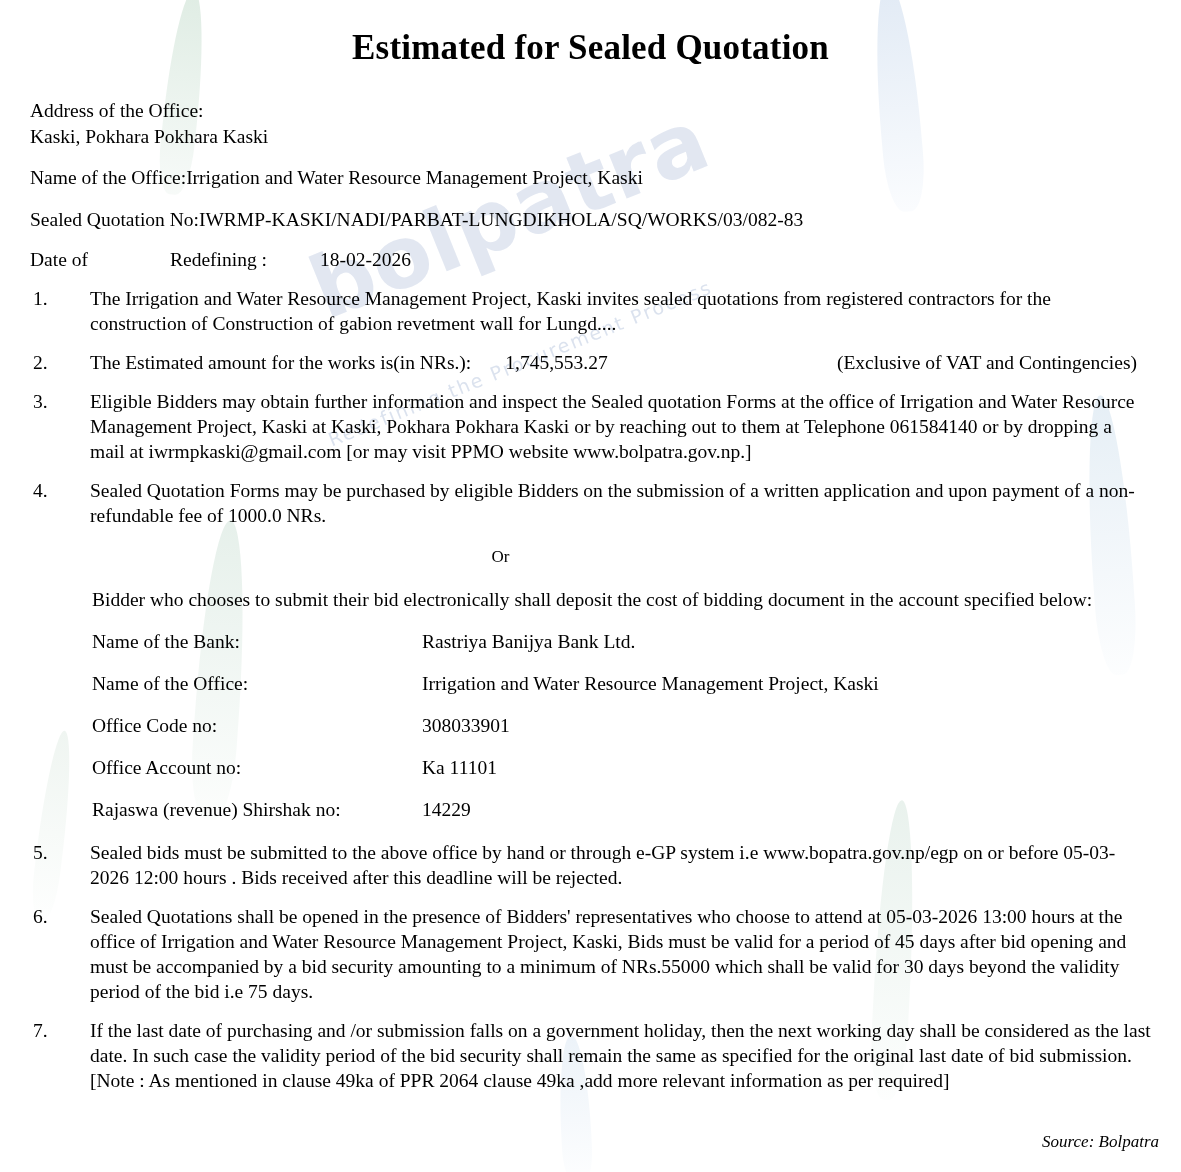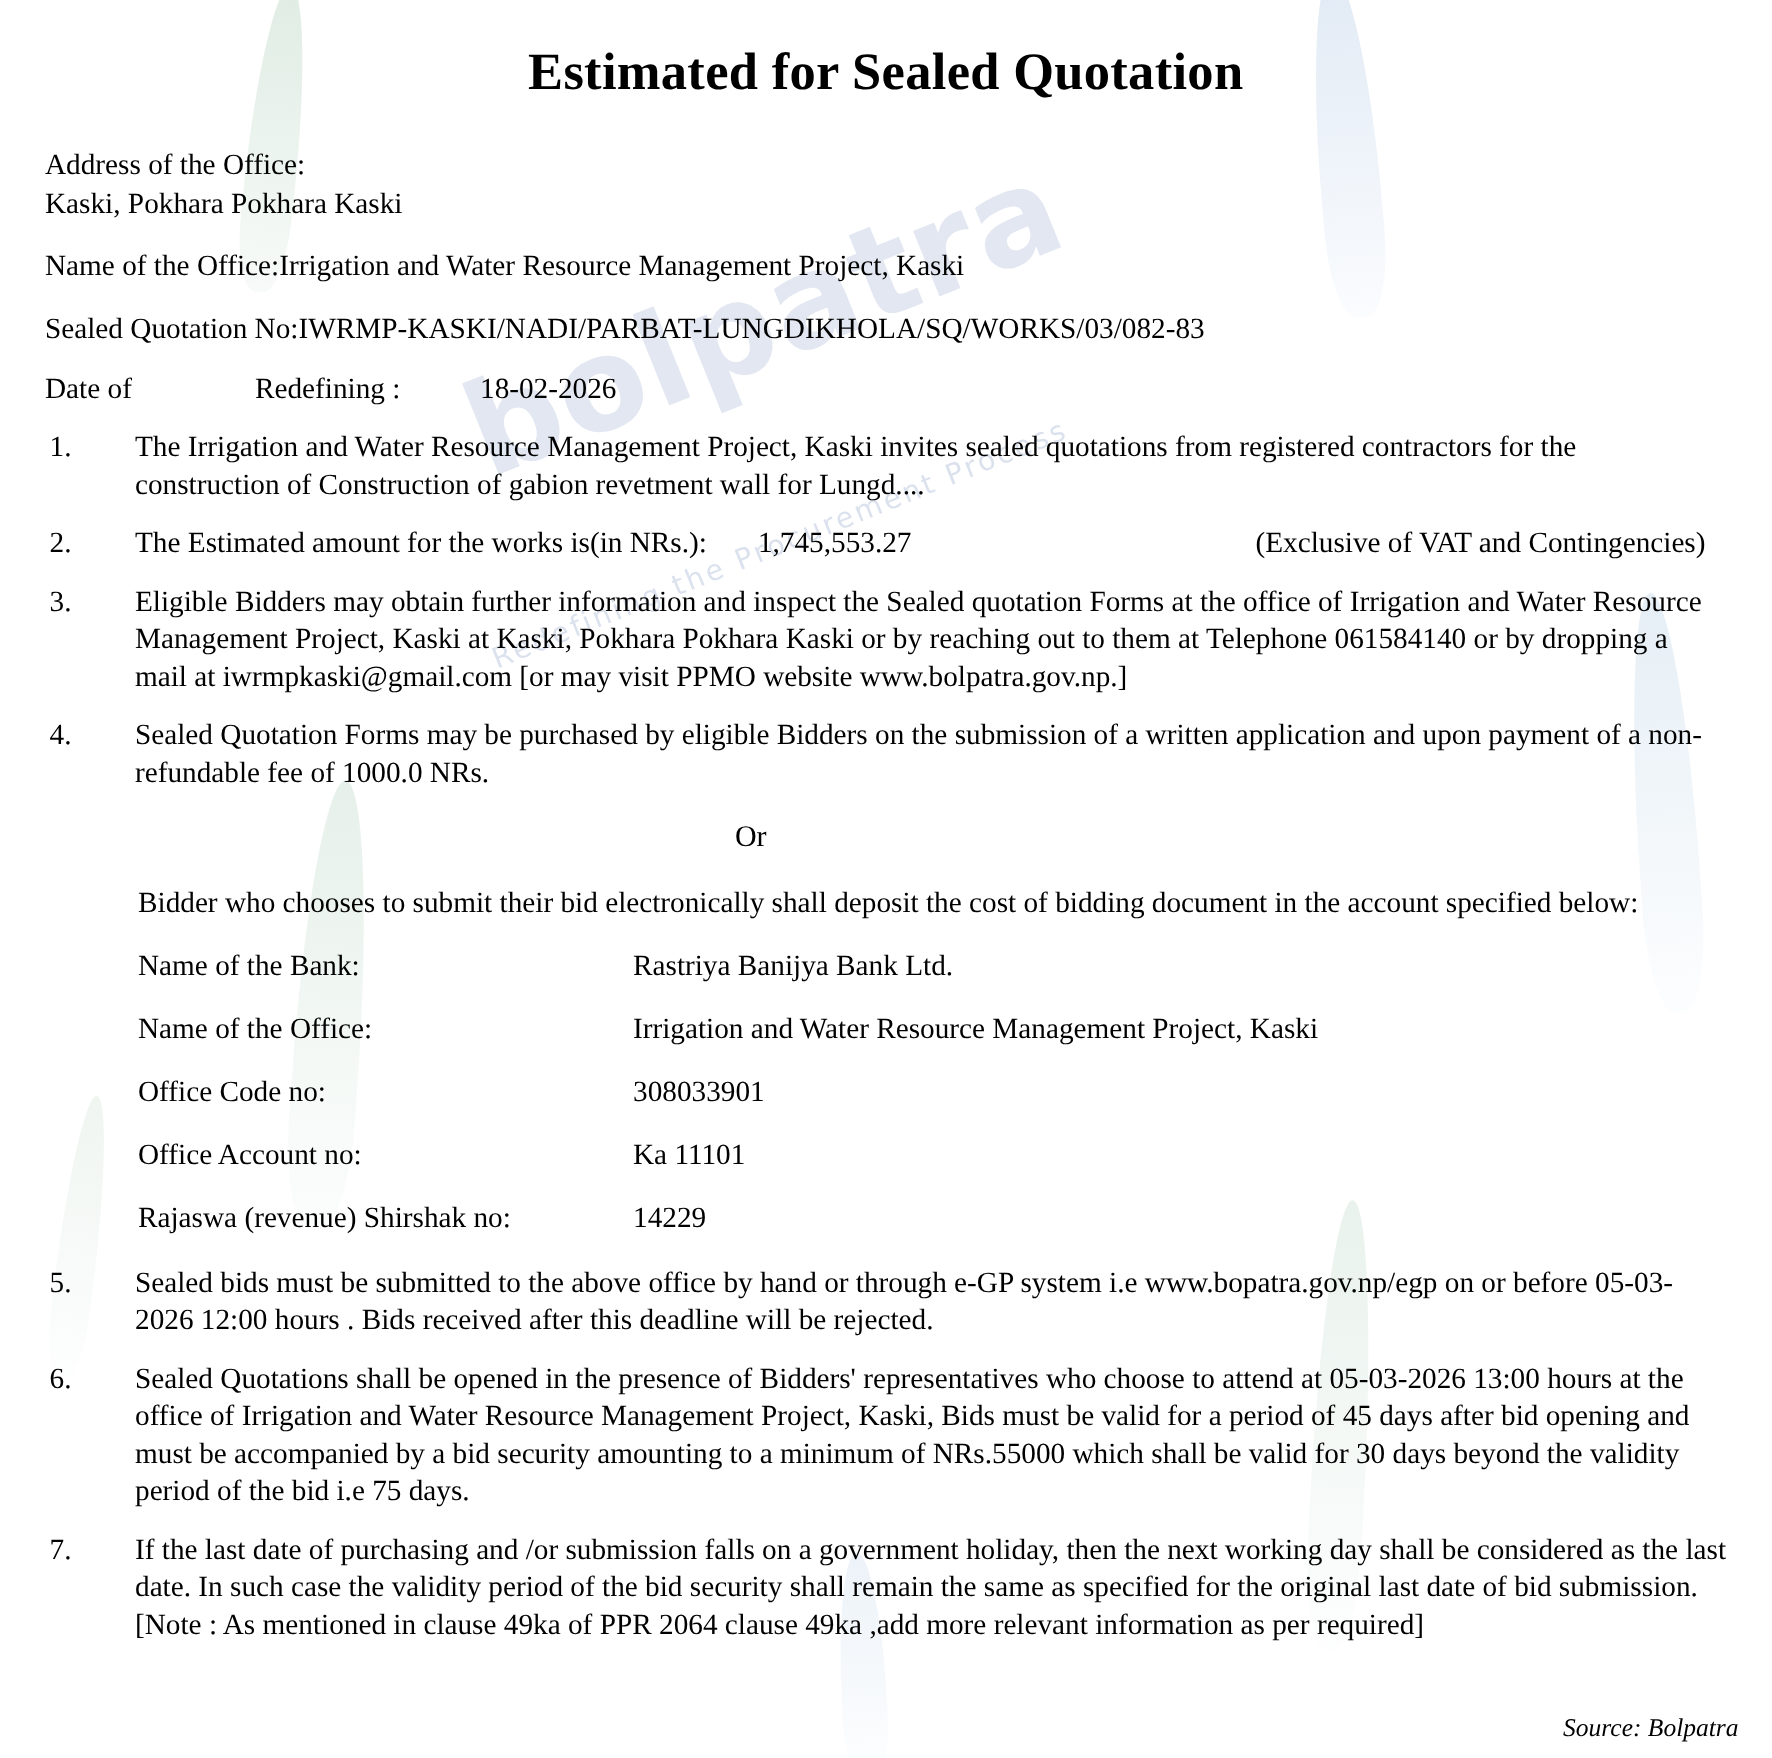--- a/index.html
+++ b/index.html
@@ -126,21 +126,21 @@
   .est-row .est-main { }
   .est-row .est-amt { padding-left: 34px; }
   .est-row .est-note {
     margin-left: auto;
     padding-right: 14px;
     white-space: nowrap;
   }
 
   .or-line {
     text-align: center;
-    font-size: 20px;
+    font-size: 17px;
     margin: 18px 0 22px 0;
     padding-right: 180px;
   }
   .bank-intro {
     font-size: 19.5px;
     margin: 0 0 20px 62px;
   }
   table.bank {
     margin-left: 62px;
     border-collapse: collapse;
@@ -152,21 +152,21 @@
   }
   table.bank td.k { width: 330px; }
   table.bank td.v { }
 
   .tail-list { margin-top: 6px; }
   .note-line { display: block; }
 
   .source {
     position: absolute;
     right: 22px;
-    bottom: 10px;
+    bottom: 20px;
     font-style: italic;
     font-size: 17px;
     z-index: 3;
   }
 </style>
 </head>
 <body>
 
 <div class="watermark">
   <div class="leaf l1"></div>

